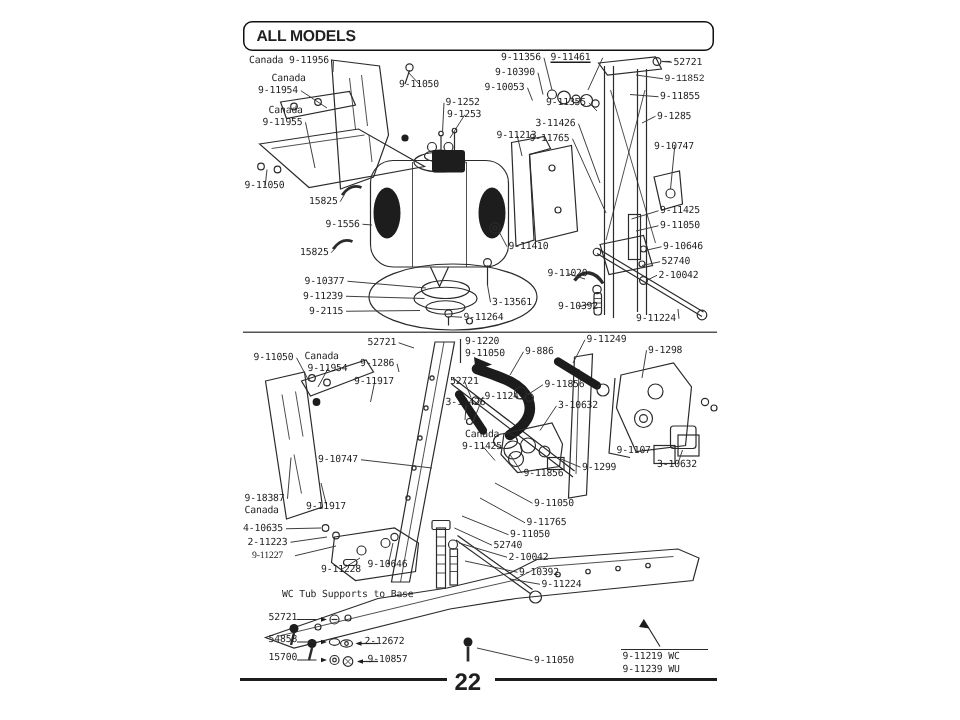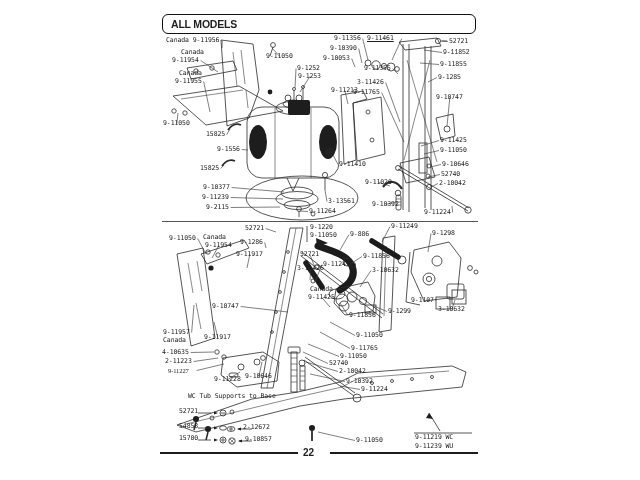--- a/index.html
+++ b/index.html
@@ -14,21 +14,21 @@
   #leaders{stroke:#3a3a3a;stroke-width:.65;}
   .lbl{position:absolute;font-size:6.5px;line-height:7px;letter-spacing:-.1px;white-space:pre;color:#1c1c1c;}
   #titlebox{position:absolute;left:162px;top:14px;width:312px;height:18px;border:1.6px solid #111;
             border-radius:6px;display:flex;align-items:center;background:#fff;
             font-family:"Liberation Sans",sans-serif;}
   #badge{font-weight:bold;font-size:10.5px;padding-left:8px;width:74px;letter-spacing:-.2px;}
   #htitle{font-weight:bold;font-size:10px;flex:1;text-align:center;letter-spacing:-.2px;}
   .rule{position:absolute;background:#1c1c1c;}
   #legend-title{position:absolute;left:188px;top:392px;font-size:6.5px;letter-spacing:-.1px;}
   #pageno{position:absolute;left:303px;top:447px;font-family:"Liberation Sans",sans-serif;
-          font-weight:bold;font-size:10px;}
+          font-weight:bold;font-size:16px;}
 </style>
 </head>
 <body>
 
 <div id="page">
 
   <div id="titlebox">
     <span id="badge">ALL MODELS</span>
   </div>
 
@@ -346,21 +346,21 @@
       <span class="lbl" style="left: 388px; top: 308px;">9-1299</span>
       <span class="lbl" style="left: 349px; top: 312px;">9-11856</span>
       <span class="lbl" style="left: 356px; top: 332px;">9-11050</span>
       <span class="lbl" style="left: 351px; top: 345px;">9-11765</span>
       <span class="lbl" style="left: 340px; top: 353px;">9-11050</span>
       <span class="lbl" style="left: 329px; top: 360px;">52740</span>
       <span class="lbl" style="left: 339px; top: 368px;">2-10042</span>
       <span class="lbl" style="left: 346px; top: 378px;">9-10392</span>
       <span class="lbl" style="left: 361px; top: 386px;">9-11224</span>
       <span class="lbl" style="left: 212px; top: 303px;">9-10747</span>
-      <span class="lbl" style="left: 163px; top: 329px;">9-11957</span>
+      <span class="lbl" style="left: 163px; top: 329px;">9-18387</span>
       <span class="lbl" style="left: 163px; top: 337px;">Canada</span>
       <span class="lbl" style="left: 204px; top: 334px;">9-11917</span>
       <span class="lbl" style="left: 162px; top: 349px;">4-10635</span>
       <span class="lbl" style="left: 165px; top: 358px;">2-11223</span>
       <span class="lbl" style="left: 168px; top: 367px; font-family: Liberation Serif, serif;">9-11227</span>
       <span class="lbl" style="left: 214px; top: 376px;">9-11228</span>
       <span class="lbl" style="left: 245px; top: 373px;">9-10646</span>
       <span class="lbl" style="left: 356px; top: 437px;">9-11050</span>
       <span class="lbl" style="left: 415px; top: 434px;">9-11219 WC</span>
       <span class="lbl" style="left: 415px; top: 443px;">9-11239 WU</span>

